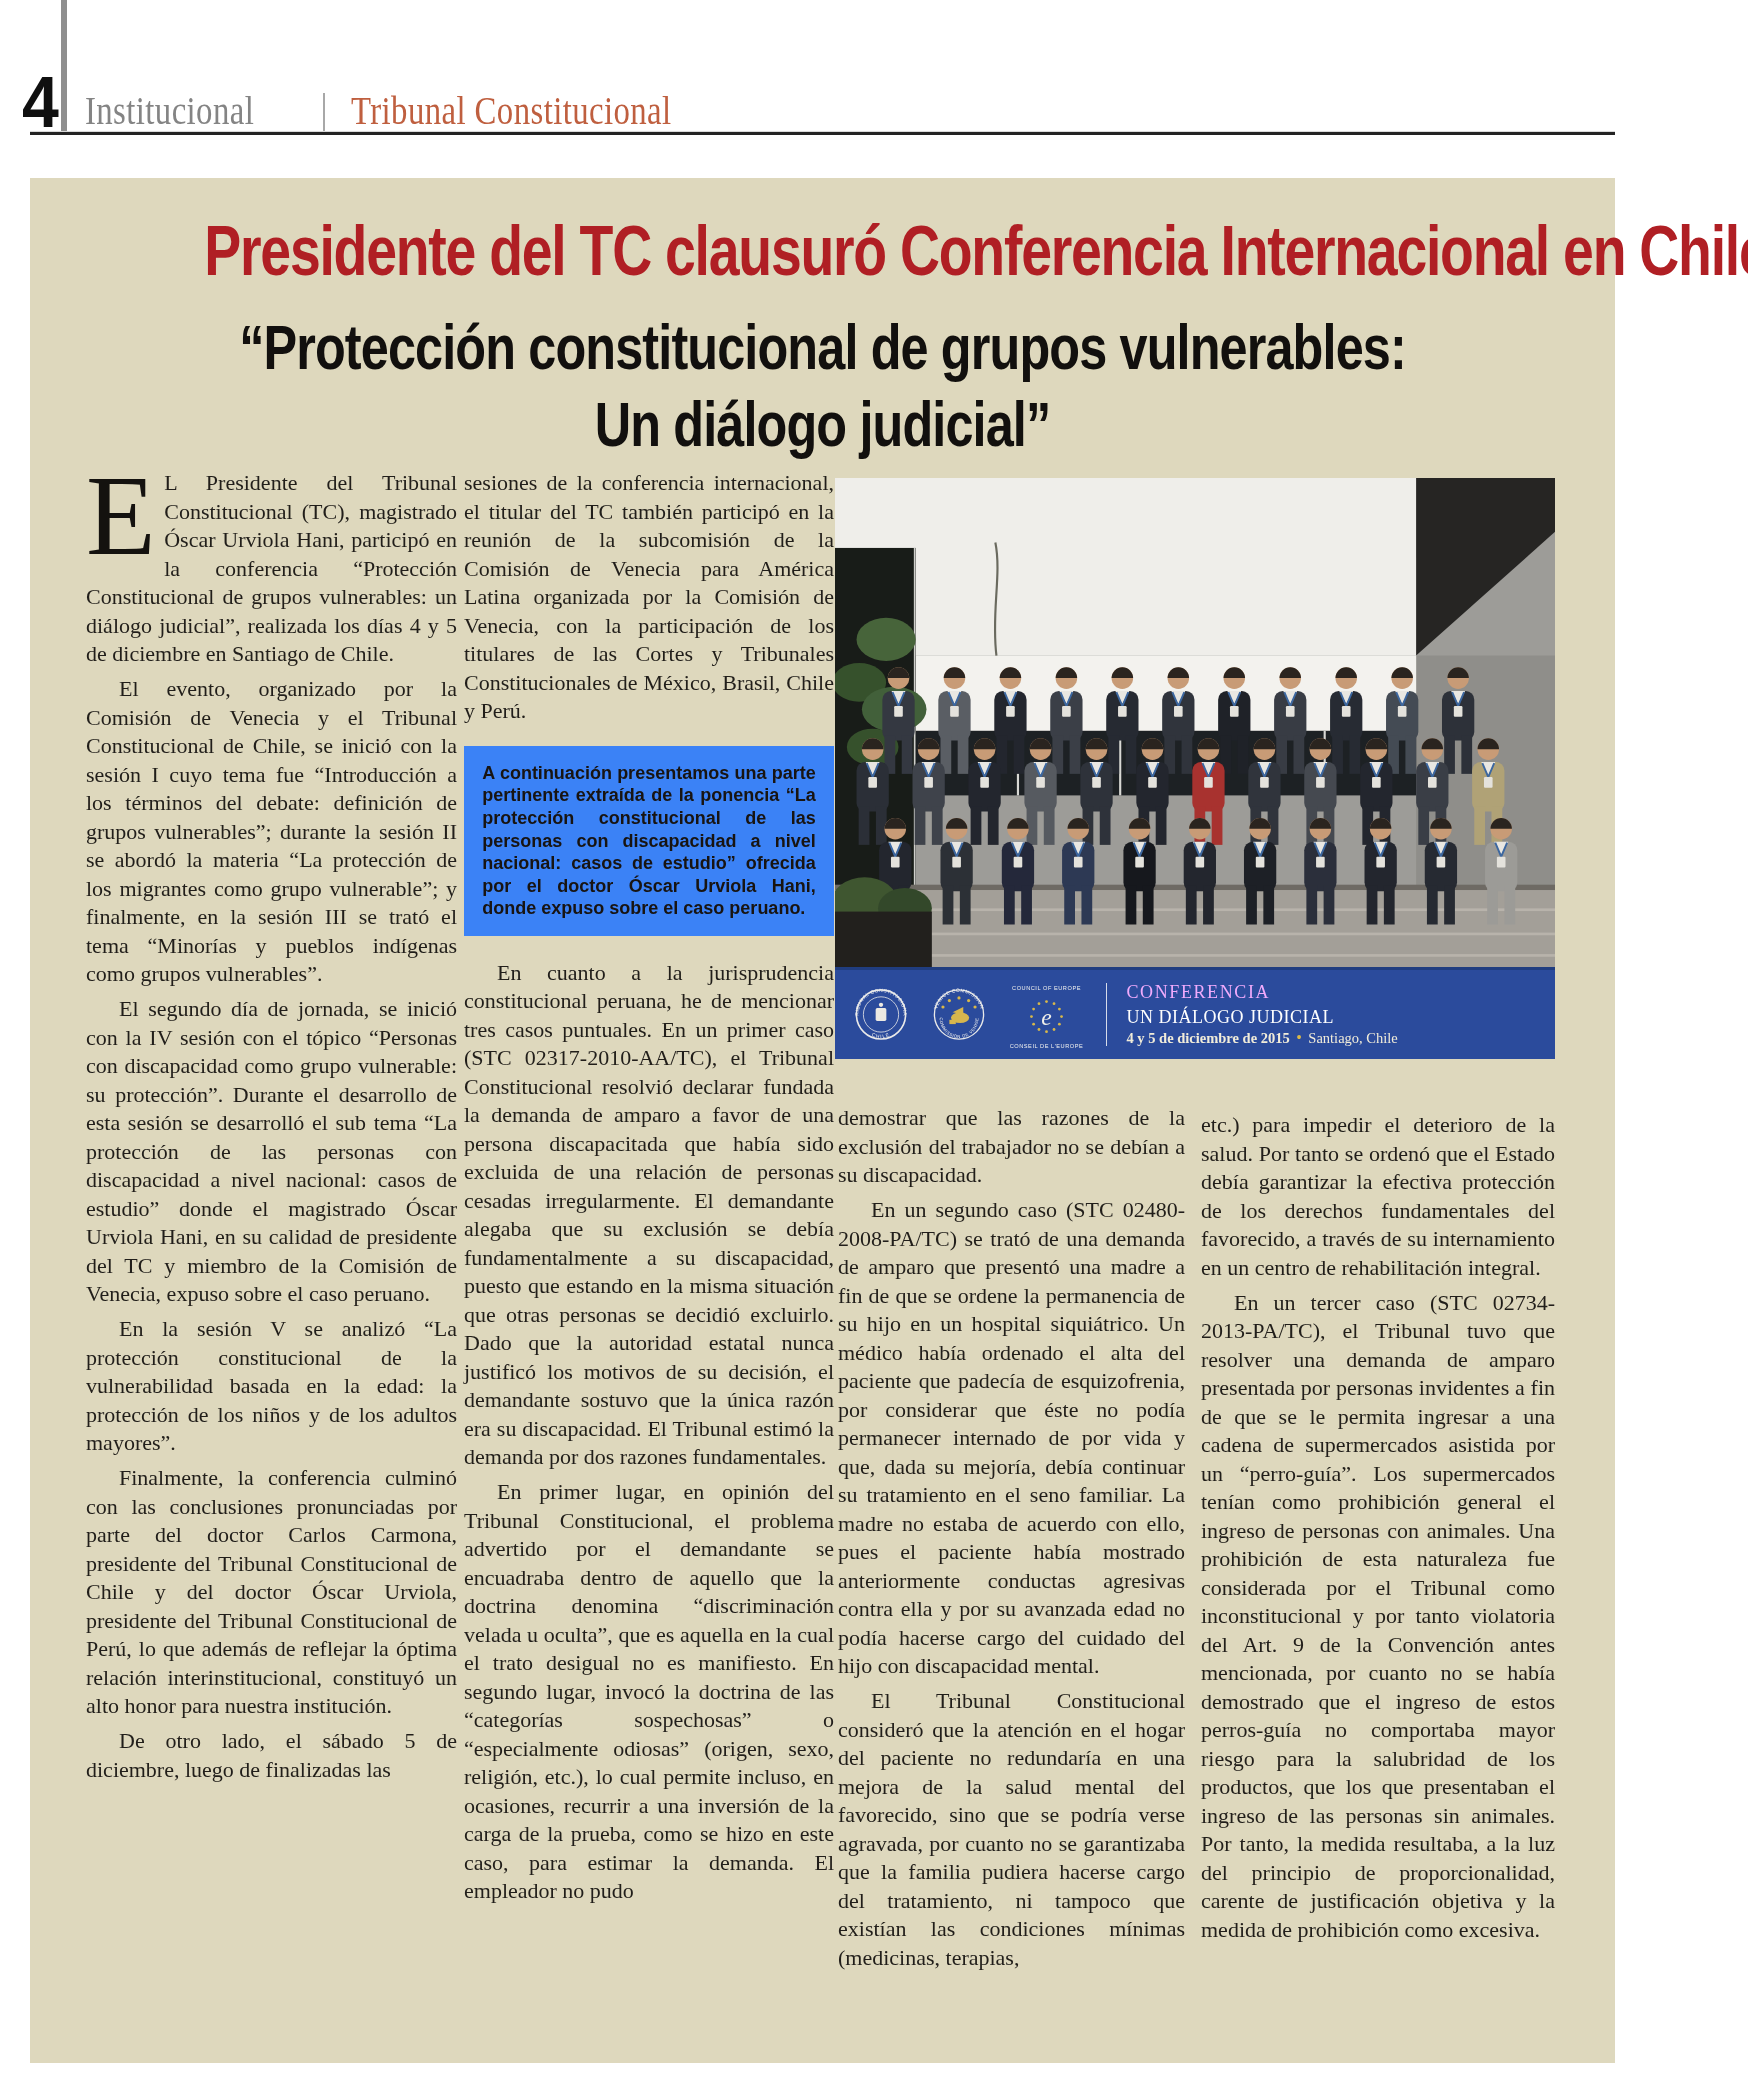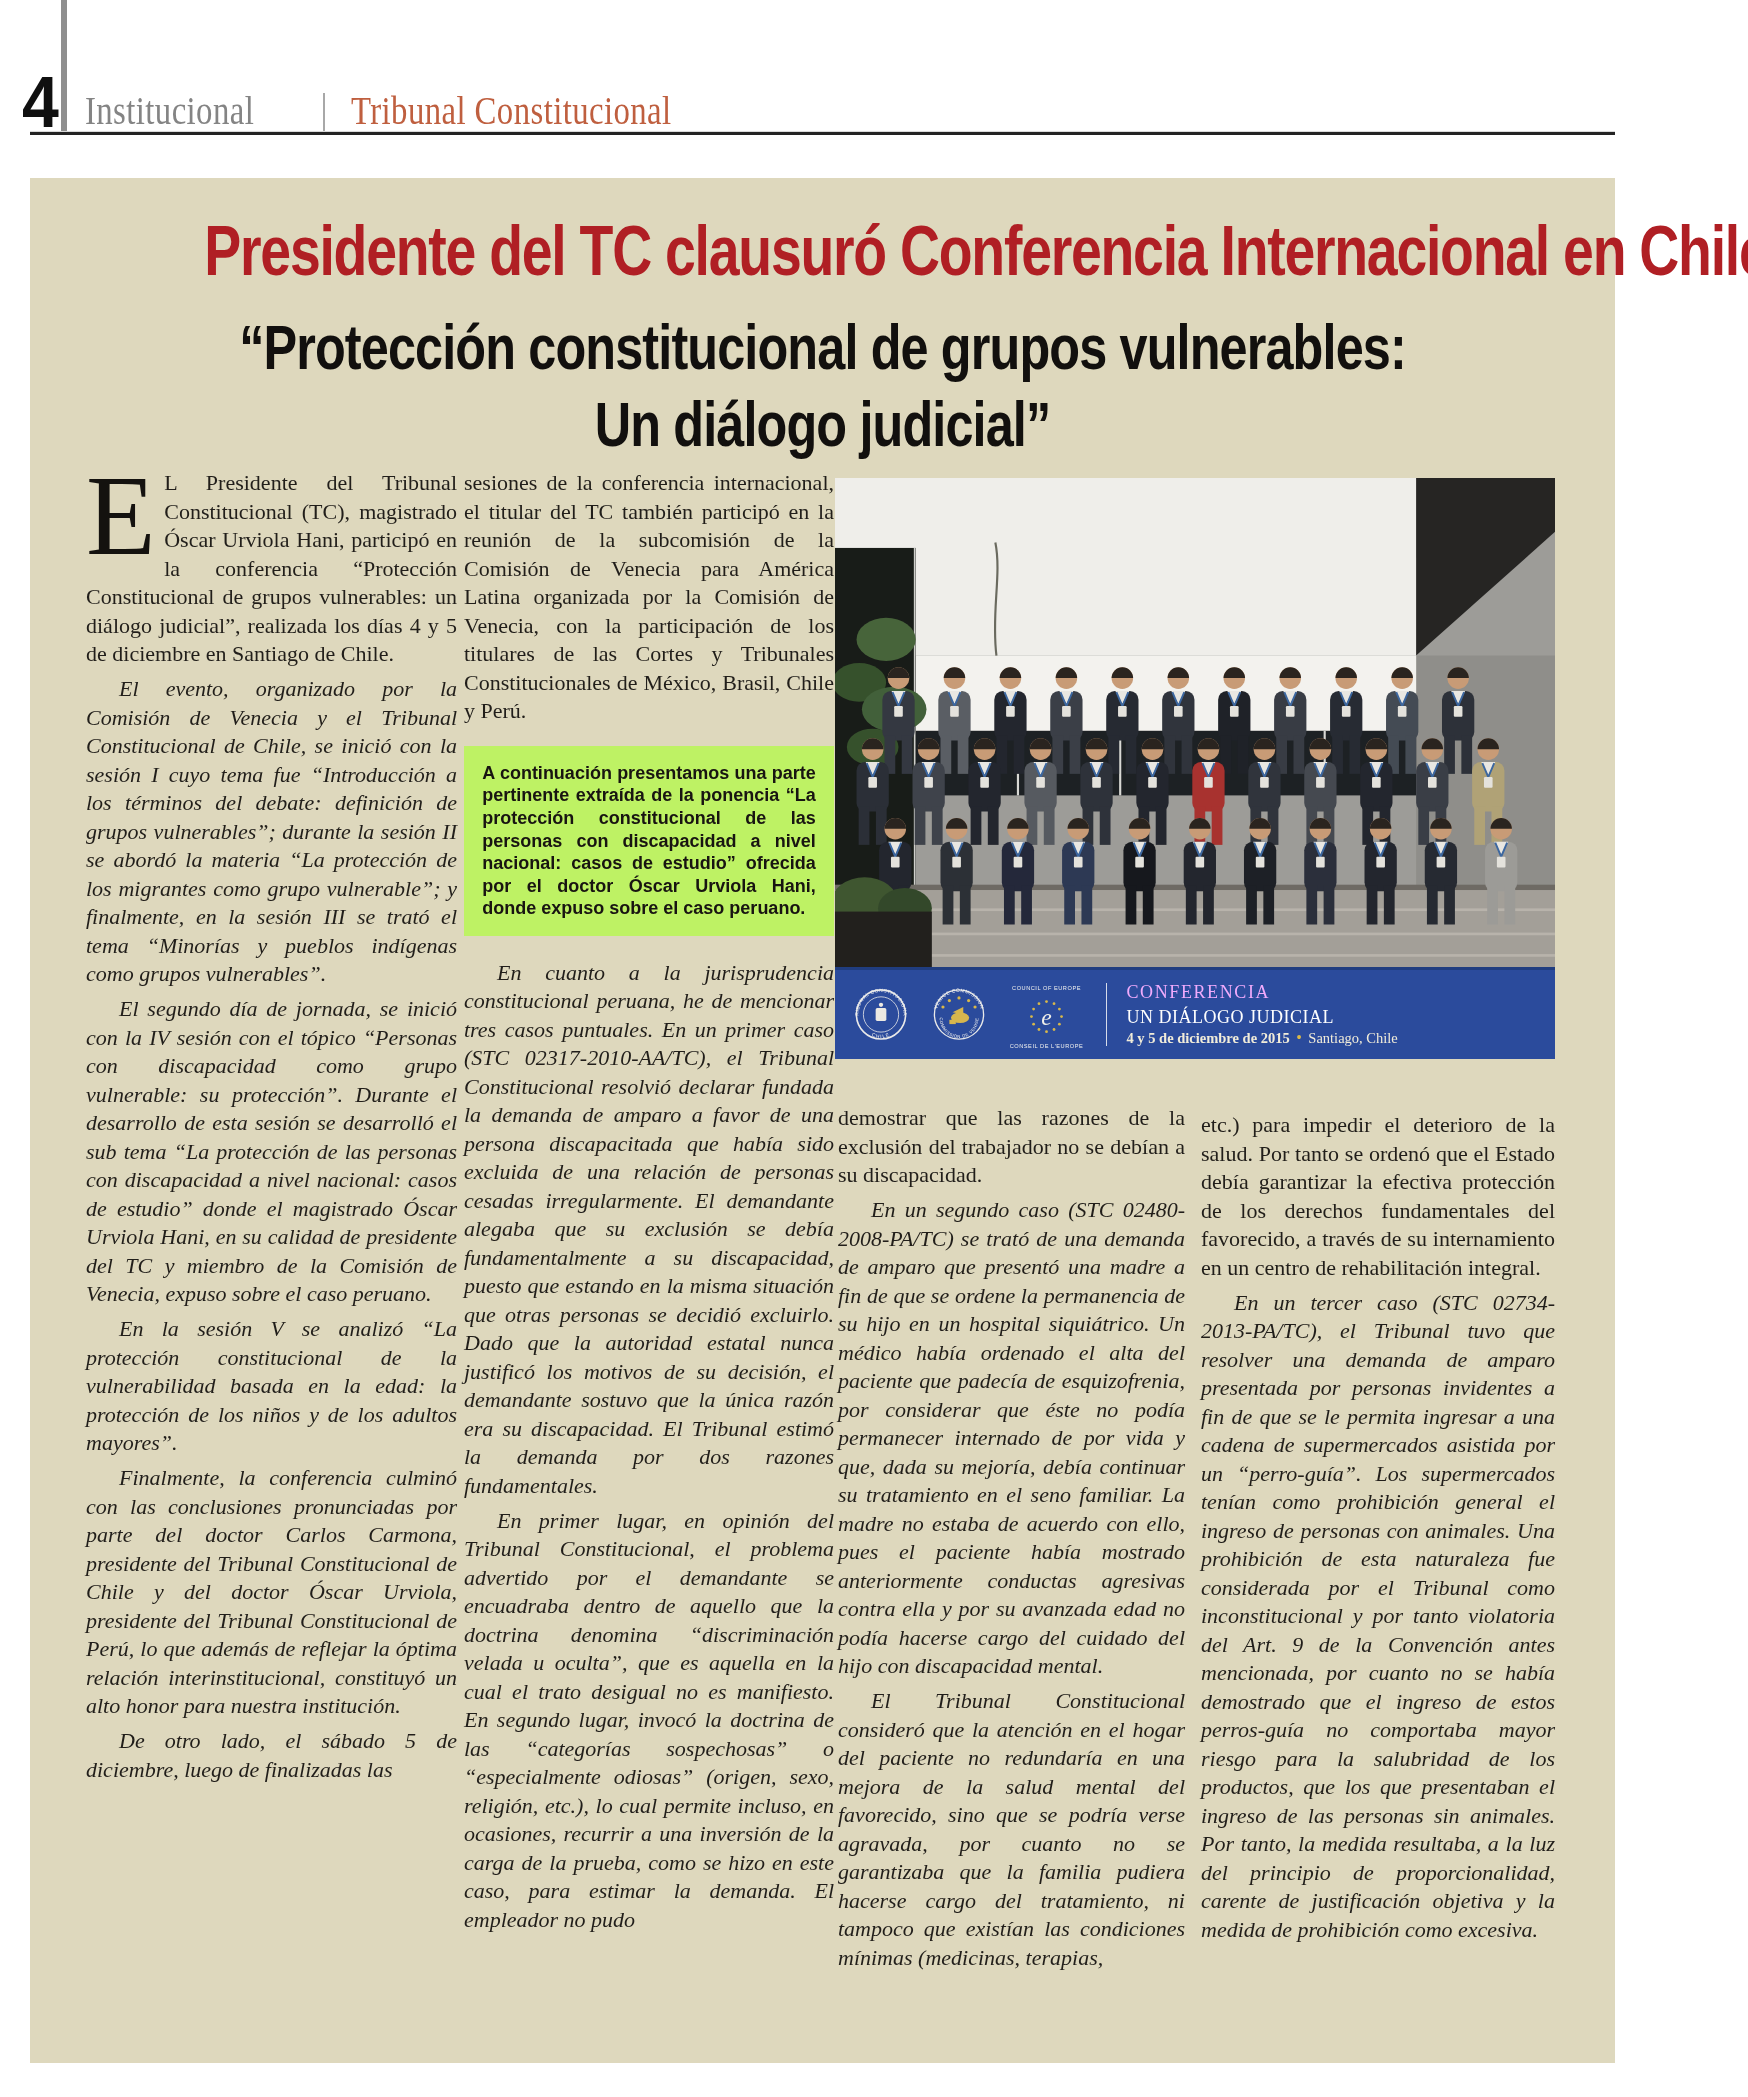--- a/index.html
+++ b/index.html
@@ -21,28 +21,28 @@
   .headline{position:absolute;left:30px;top:214px;width:1585px;text-align:center;
             font-family:"Liberation Sans",sans-serif;font-weight:bold;font-size:71px;line-height:1.05;
             letter-spacing:-1.6px;color:#b01f24;transform:scaleX(.78);transform-origin:center;white-space:nowrap;}
   .subline{position:absolute;left:30px;width:1585px;text-align:center;
             font-family:"Liberation Sans",sans-serif;font-weight:bold;font-size:63px;line-height:1;
             letter-spacing:-1.1px;color:#12100e;transform:scaleX(.8);transform-origin:center;white-space:nowrap;}
   .sub1{top:316px;} .sub2{top:393px;}
   
   .col{position:absolute;font-size:22px;line-height:28.5px;text-align:justify;color:#211e1a;}
   .col p{margin:0 0 6.5px 0;}
-  .col p.ind{text-indent:33px;font-style:italic;}
+  .col p.ind{text-indent:33px;}
   .c1{left:86px;top:469px;width:371px;}
   .c2{left:464px;top:469px;width:370px;}
   .c3{left:838px;top:1104px;width:347px;}
   .c4{left:1201px;top:1104px;width:354px;margin-top:7px;}
   .dropcap{float:left;font-size:114px;line-height:85px;padding:4.3px 8.6px 0 0;color:#14120f;font-weight:normal;}
   
-  .hbox{margin:20.4px 0 22.6px 0;background:#bef264;padding:16px 18.3px;
+  .hbox{margin:20.4px 0 22.6px 0;background:#3b82f6;padding:16px 18.3px;
         font-family:"Liberation Sans",sans-serif;font-weight:bold;font-size:18px;line-height:22.6px;
         color:#181411;text-align:justify;text-indent:0;}
   
   .photo{position:absolute;left:835px;top:478px;width:720px;height:581px;}
   .scene{display:block;width:720px;height:489px;background:#9d9c98;}
   .banner{box-sizing:border-box;width:720px;height:92px;background:#2b4b9c;border-top:3.2px solid #203d80;
           display:flex;align-items:center;gap:16px;padding:0 15px;color:#ffffff;}
   .banner svg{flex:none;}
   .bdiv{flex:none;width:1.1px;height:63px;background:#d7dcea;margin:0 3.2px;}
   .btext{flex:1;min-width:0;}

